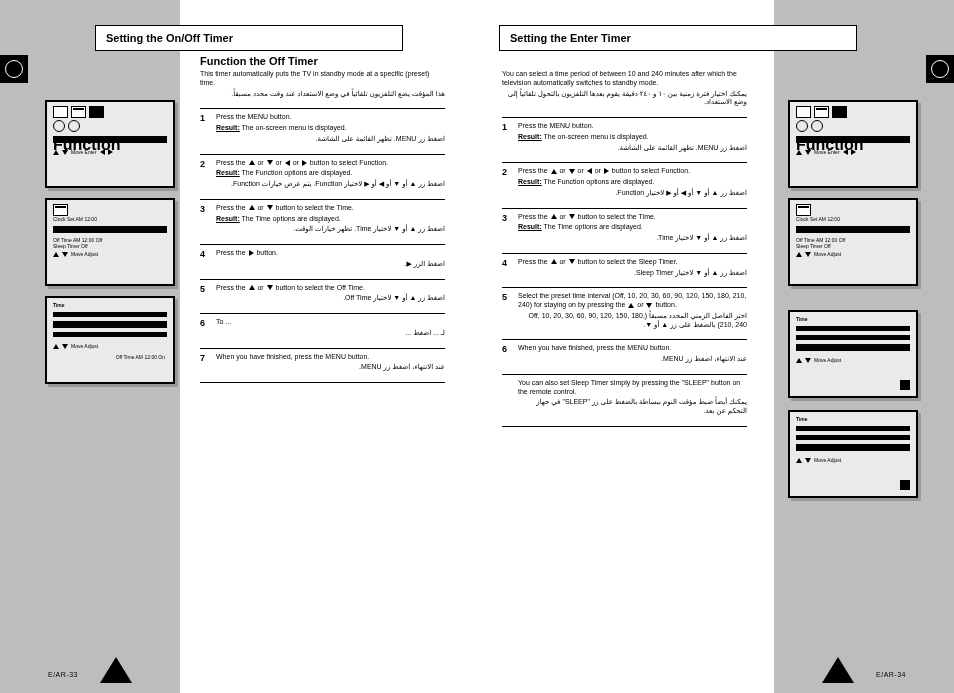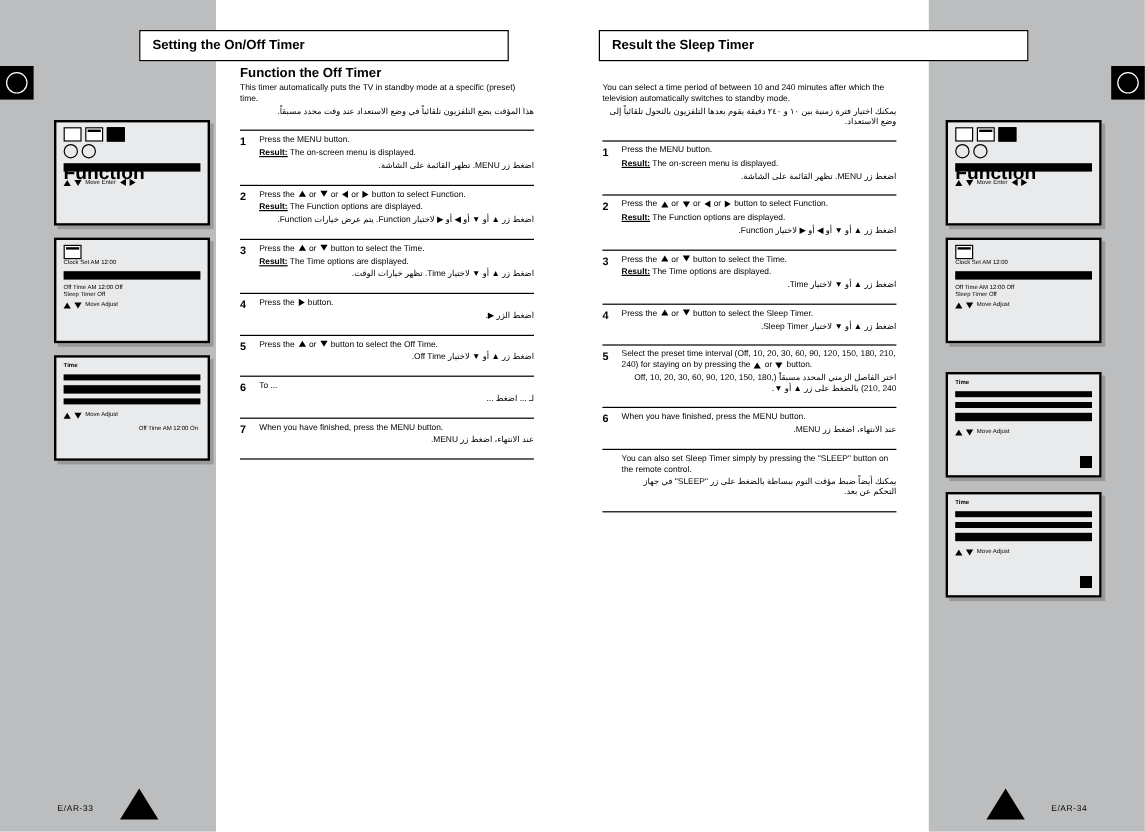--- a/index.html
+++ b/index.html
@@ -50,21 +50,21 @@
   #osd-l3 { left:45px;  top:296px; height:88px; }
 
   
   #osd-r1 { left:788px; top:100px; height:88px; }
   #osd-r2 { left:788px; top:198px; height:88px; }
   #osd-r3 { left:788px; top:310px; height:88px; }
   #osd-r4 { left:788px; top:410px; height:88px; }
 
   
   .heading-box { position:absolute; top:25px; height:26px; border:1.5px solid #000; background:#fff; display:flex; align-items:center; font-size:11px; font-weight:bold; padding:0 10px; white-space:nowrap; overflow:hidden; }
-  #heading-left  { left:95px;  width:308px;margin-left:21px; }
+  #heading-left  { left:95px;  width:308px; }
   #heading-right { left:499px; width:358px; }
 
   #subheading-left { position:absolute; left:200px; top:55px; font-size:11px; font-weight:bold; }
 
   
   .steps { position:absolute; width:245px; font-size:7px; line-height:1.25; }
   #steps-left   { left:200px; top:70px; }
   #steps-right  { left:502px; top:70px; }
 
   .steps .note { margin-bottom:10px; }
@@ -96,21 +96,21 @@
 <div class="punch right">
     <div class="ring"></div>
   </div>
 
 <div class="tri left"></div>
 <div class="tri right"></div>
 <div class="pagenum l">E/AR-33</div>
 <div class="pagenum r">E/AR-34</div>
 
 <div id="heading-left" class="heading-box">Setting the On/Off Timer</div>
-<div id="heading-right" class="heading-box">Result the Sleep Timer</div>
+<div id="heading-right" class="heading-box">Setting the Enter Timer</div>
 <div id="subheading-left">Function the Off Timer</div>
 
 <div id="osd-l1" class="osd">
   <div class="mini-icon-row">
     <span class="mini-icon"></span>
       <span class="win-icon"></span>
       <span class="mini-icon filled"></span>
   </div>
   <div class="half-icons">
       <span class="circ"></span>

